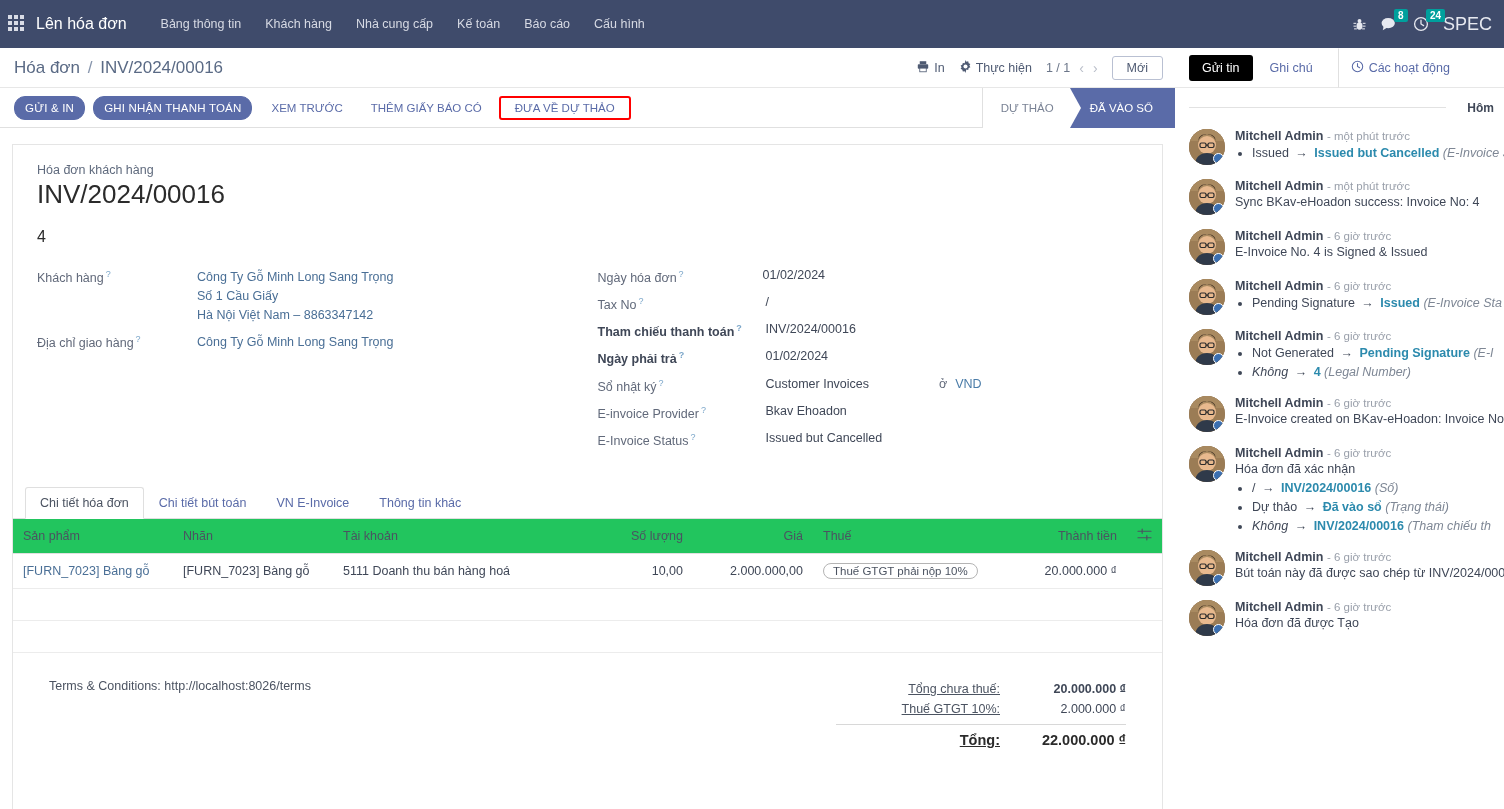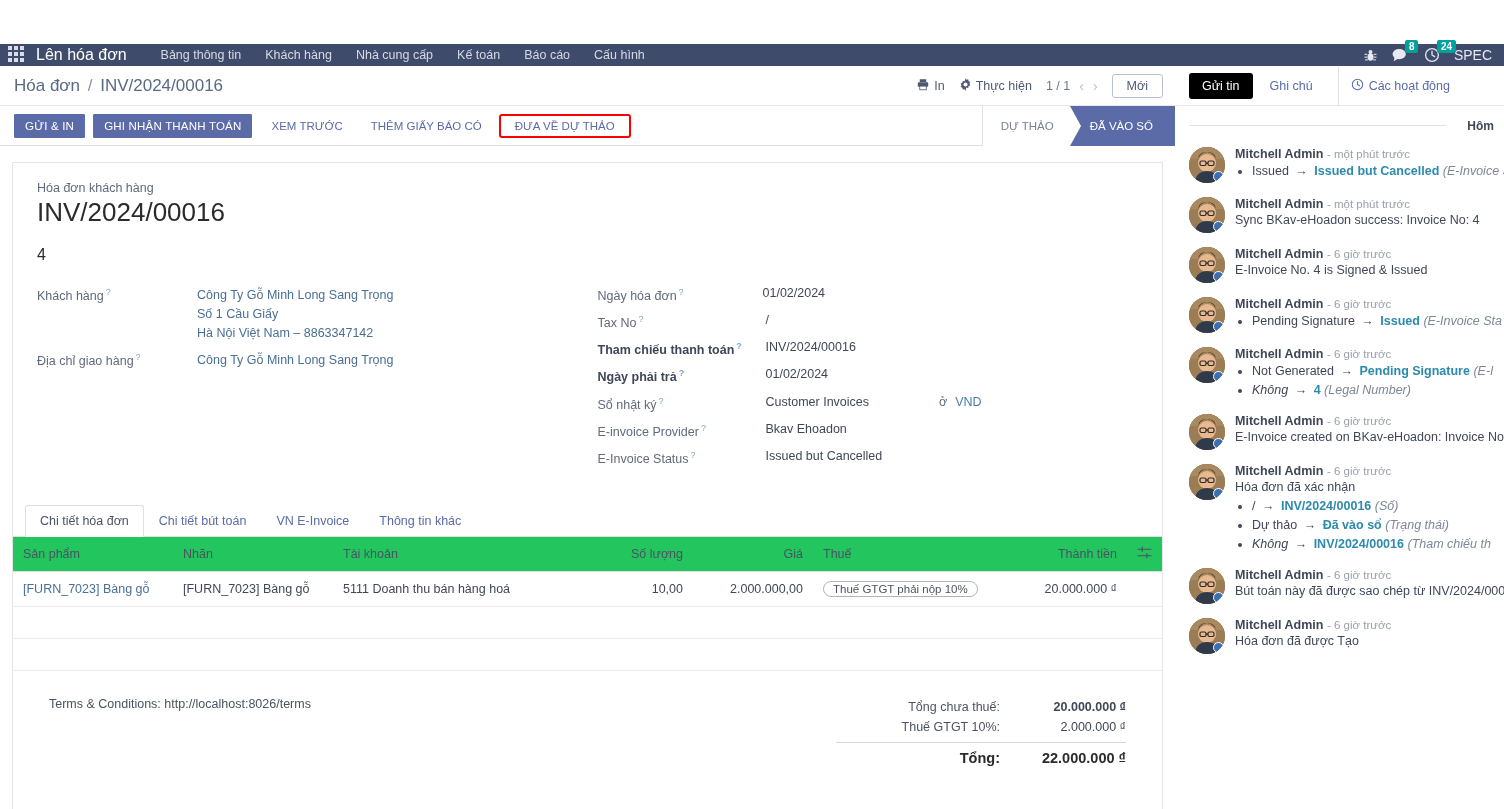--- a/index.html
+++ b/index.html
@@ -8,29 +8,28 @@
     width: 1504px; height: 809px;
     overflow: hidden;
     background: #ffffff;
     font-family: "Liberation Sans", sans-serif;
     color: #4c4c4c;
     -webkit-font-smoothing: antialiased;
   }
 
   
   .navbar {
-    height: 22px;
+    height: 48px;
     background: #3f4b6b;
     display: flex;
     align-items: center;
     padding: 0 10px 0 8px;
     color: #e7e9f0;
     font-size: 13px;
     position: relative;
-    margin-top: 44px;
   }
   .apps-grid {
     width: 18px; height: 18px;
     display: grid;
     grid-template-columns: repeat(3, 4px);
     grid-template-rows: repeat(3, 4px);
     gap: 2px;
     margin-right: 10px;
     cursor: pointer;
   }
@@ -44,21 +43,21 @@
   }
   .nav-right { margin-left: auto; display: flex; align-items: center; gap: 14px; padding-right: 2px; }
   .nav-icon { position: relative; display: flex; align-items: center; cursor: pointer; }
   .nav-icon svg { display: block; }
   .badge-count {
     position: absolute; top: -7px; left: 13px;
     background: #00a09d; color: #fff;
     font-size: 10px; line-height: 13px;
     padding: 0 4px; border-radius: 2px; font-weight: bold;
   }
-  .user-name { font-size: 14px; color: #e7e9f0; white-space: nowrap; }
+  .user-name { font-size: 18px; color: #e7e9f0; white-space: nowrap; }
 
   
   .page {
     display: flex;
     height: 775px;
     width: 1504px;
   }
   .left-pane { width: 1175px; flex: 0 0 1175px; background: #fff; position: relative; }
   .right-pane { width: 329px; flex: 0 0 329px; background: #fff; overflow: hidden; position: relative; }
 
@@ -84,21 +83,21 @@
     background: #fff; cursor: pointer; white-space: nowrap;
   }
 
   .cp-bottom {
     height: 40px; display: flex; align-items: center;
     padding: 0 0 0 14px; border-bottom: 1px solid #e0e0e0;
     background: #fff;
   }
   .btn-primary {
     background: #5a6ba8; color: #fff; border: 1px solid #5a6ba8;
-    border-radius: 1px; font-size: 11.5px; letter-spacing: .2px;
+    border-radius: 11px; font-size: 11.5px; letter-spacing: .2px;
     padding: 5px 10px; margin-right: 8px; cursor: pointer; white-space: nowrap;
     text-transform: uppercase;
   }
   .btn-link {
     background: transparent; border: 1px solid transparent;
     color: #5a6ba8; font-size: 11.5px; padding: 5px 10px;
     margin-right: 6px; cursor: pointer; white-space: nowrap;
     text-transform: uppercase; border-radius: 3px;
   }
   .btn-link.highlighted { border: 2px solid #ff0000; color: #5a6ba8; padding: 4px 14px; }
@@ -180,21 +179,21 @@
     display: inline-block; border: 1px solid #b4b4b4; border-radius: 10px;
     padding: 1px 9px; font-size: 11.5px; color: #4b5361; background: #fff;
   }
   th.optcol { width: 34px; text-align: center; padding-right: 12px; }
 
   
   .bottom-area { display: flex; margin-top: 26px; padding: 0 12px 0 12px; }
   .terms { font-size: 12.5px; color: #4b5361; flex: 1; }
   .totals { width: 290px; font-size: 12.5px; }
   .t-row { display: flex; justify-content: flex-end; padding: 3px 0; }
-  .t-row .t-lbl { color: #4b5361; text-align: right; padding-right: 16px; }
+  .t-row .t-lbl { color: #4b5361; text-align: right; padding-right: 16px; text-decoration: underline; }
   .t-row .t-val { width: 110px; text-align: right; color: #3f4757; }
   .t-row.sub .t-val { font-weight: bold; }
   .t-row.grand { border-top: 1px solid #d8d8d8; margin-top: 5px; padding-top: 7px; }
   .t-row.grand .t-lbl, .t-row.grand .t-val { font-weight: bold; font-size: 14.5px; color: #2b2b2b; }
 
   
   .chatter-top {
     height: 40px; display: flex; align-items: center;
     border-bottom: 1px solid #e7e7e7; padding-left: 14px;
   }

